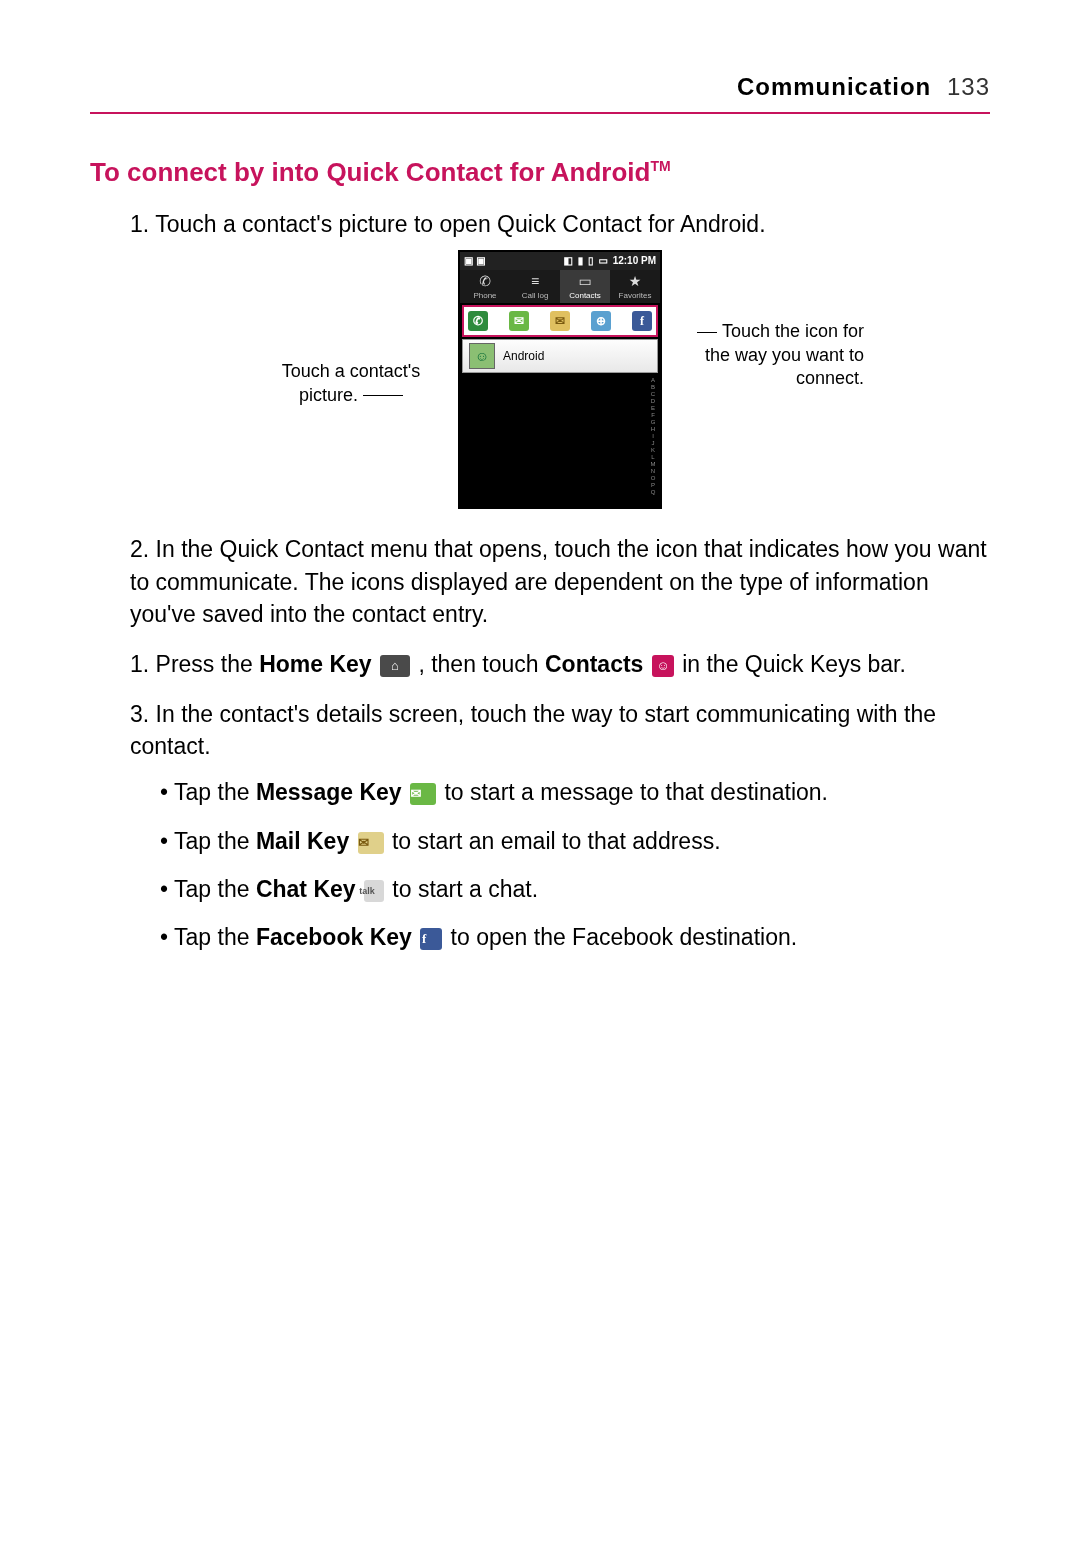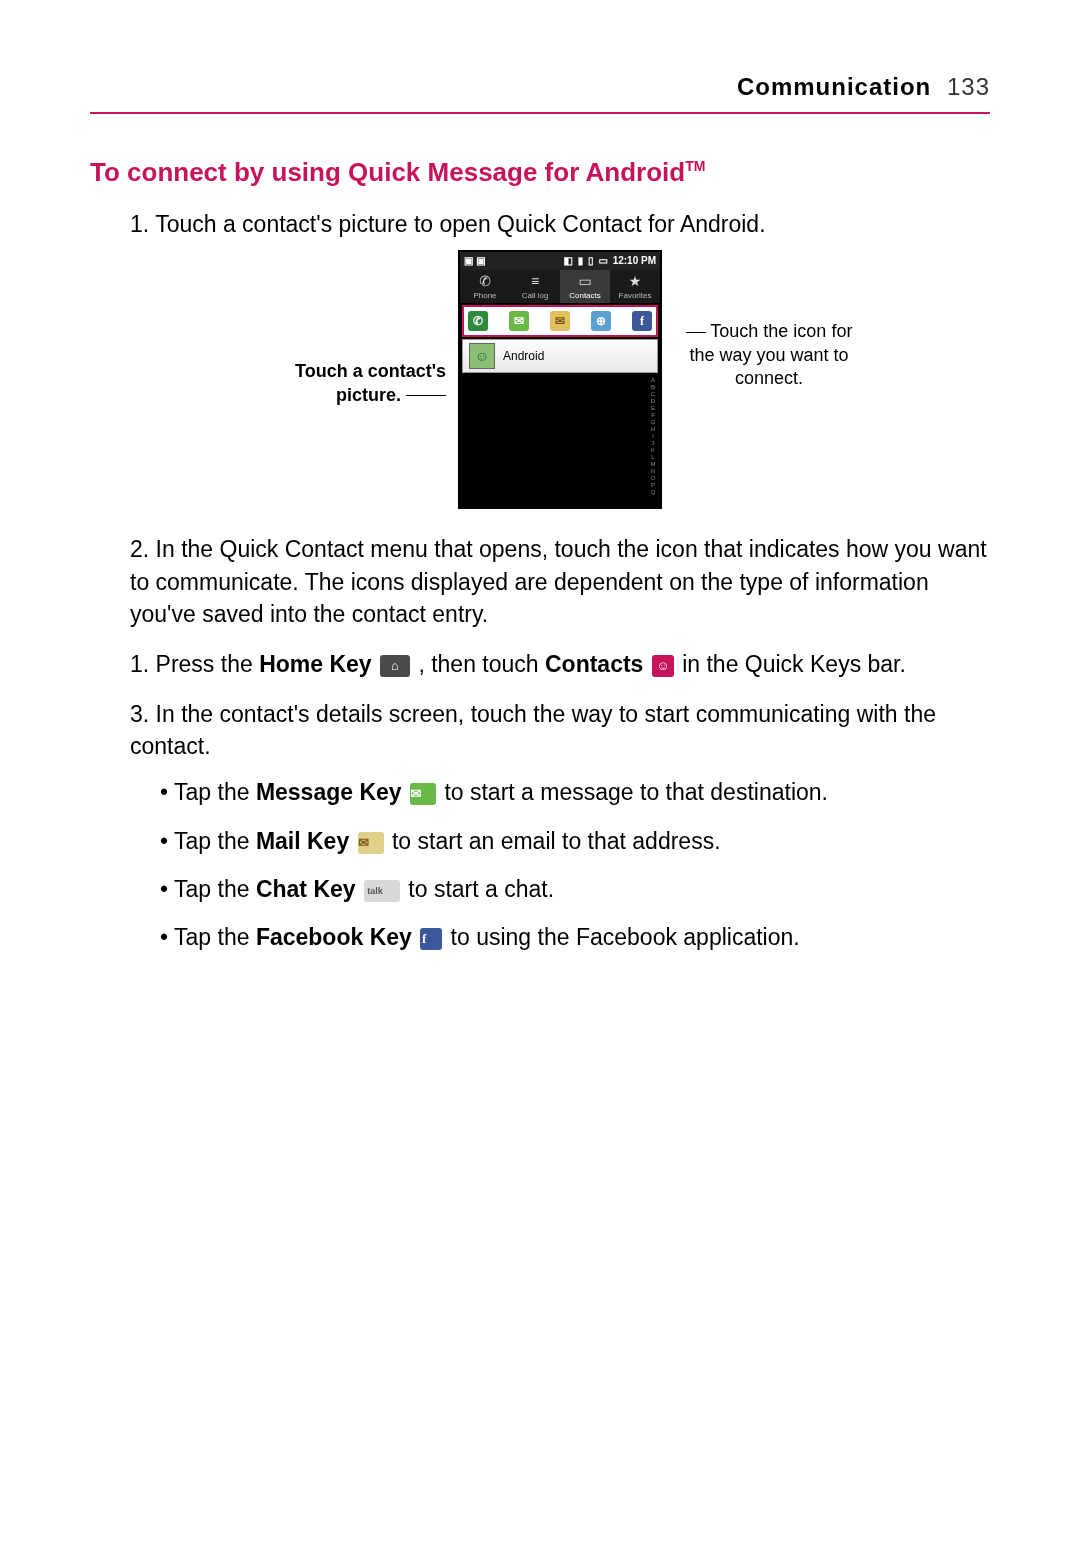--- a/index.html
+++ b/index.html
@@ -80,39 +80,39 @@
     line-height: 22px;
     text-align: center;
     font-weight: bold;
     margin: 0 2px;
   }
   .icon-home { background:#4a4a4a; color:#fff; }
   .icon-contacts { background:#c7135c; color:#fff; width:22px; }
   .icon-dial { background:#2e8b3d; color:#fff; width:26px; }
   .icon-msg { background:#6ab845; color:#fff; width:26px; }
   .icon-mail { background:#e0d08a; color:#7a5a10; width:26px; }
-  .icon-chat { background:#d8d8d8; color:#555; width:36px; font-size:9px; }
+  .icon-chat { background:#d8d8d8; color:#555; width:20px; font-size:9px; }
   .icon-fb { background:#3b5998; color:#fff; width:22px; font-family:Georgia,serif; }
 
   
   .figure-wrap {
     display:flex;
     justify-content:center;
     align-items:flex-start;
     gap:12px;
     margin:10px 0 24px 0;
   }
   .callout {
     font-size:18px;
     color:#000;
     width:190px;
     line-height:1.3;
   }
-  .callout.left { text-align:right; margin-top:110px;font-weight:bold; }
-  .callout.right{ text-align:center; margin-top:70px; }
+  .callout.left { text-align:center; margin-top:110px; }
+  .callout.right{ text-align:right; margin-top:70px; }
   .call-line {
     display:inline-block;
     vertical-align:middle;
     border-top:1px solid #000;
     width:40px;
   }
 
   .phone {
     width:200px;
     background:#000;
@@ -207,21 +207,21 @@
 <body>
 
 <div class="page body">
 
   <div class="header-line">
     <span class="title">Communication</span>
     <span class="pnum">133</span>
   </div>
 
   <h2 class="section">
-    <span>To connect by using Quick Message for Android</span><span class="tm">TM</span>
+    <span>To connect by into Quick Contact for Android</span><span class="tm">TM</span>
   </h2>
 
   <ol class="steps">
     <li>
       <span class="num">1. </span><span>Touch a contact's picture to open Quick Contact for Android.</span>
 
       <div class="figure-wrap">
         <div class="callout left">
           <span>Touch a contact's picture.</span> <span class="call-line"></span>
         </div>
@@ -288,19 +288,19 @@
         <li>
           <span>Tap the </span><span class="bold">Mail Key</span>
           <span class="inline-icon icon-mail">✉</span><span> to start an email to that address.</span>
         </li>
         <li>
           <span>Tap the </span><span class="bold">Chat Key</span>
           <span class="inline-icon icon-chat">talk</span><span> to start a chat.</span>
         </li>
         <li>
           <span>Tap the </span><span class="bold">Facebook Key</span>
-          <span class="inline-icon icon-fb">f</span><span> to using the Facebook application.</span>
+          <span class="inline-icon icon-fb">f</span><span> to open the Facebook destination.</span>
         </li>
       </ul>
     </li>
   </ol>
 
 </div>
 
 </body></html>

